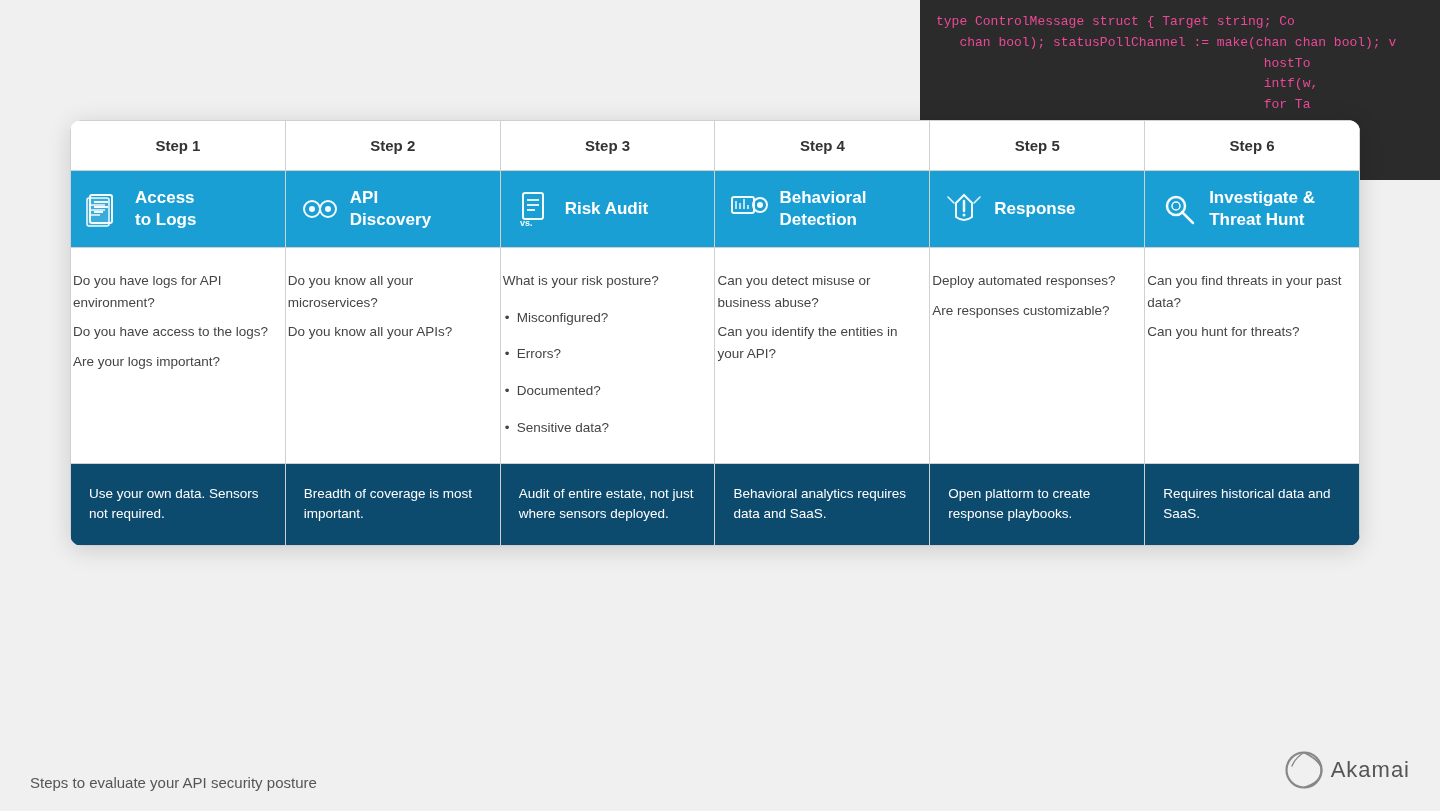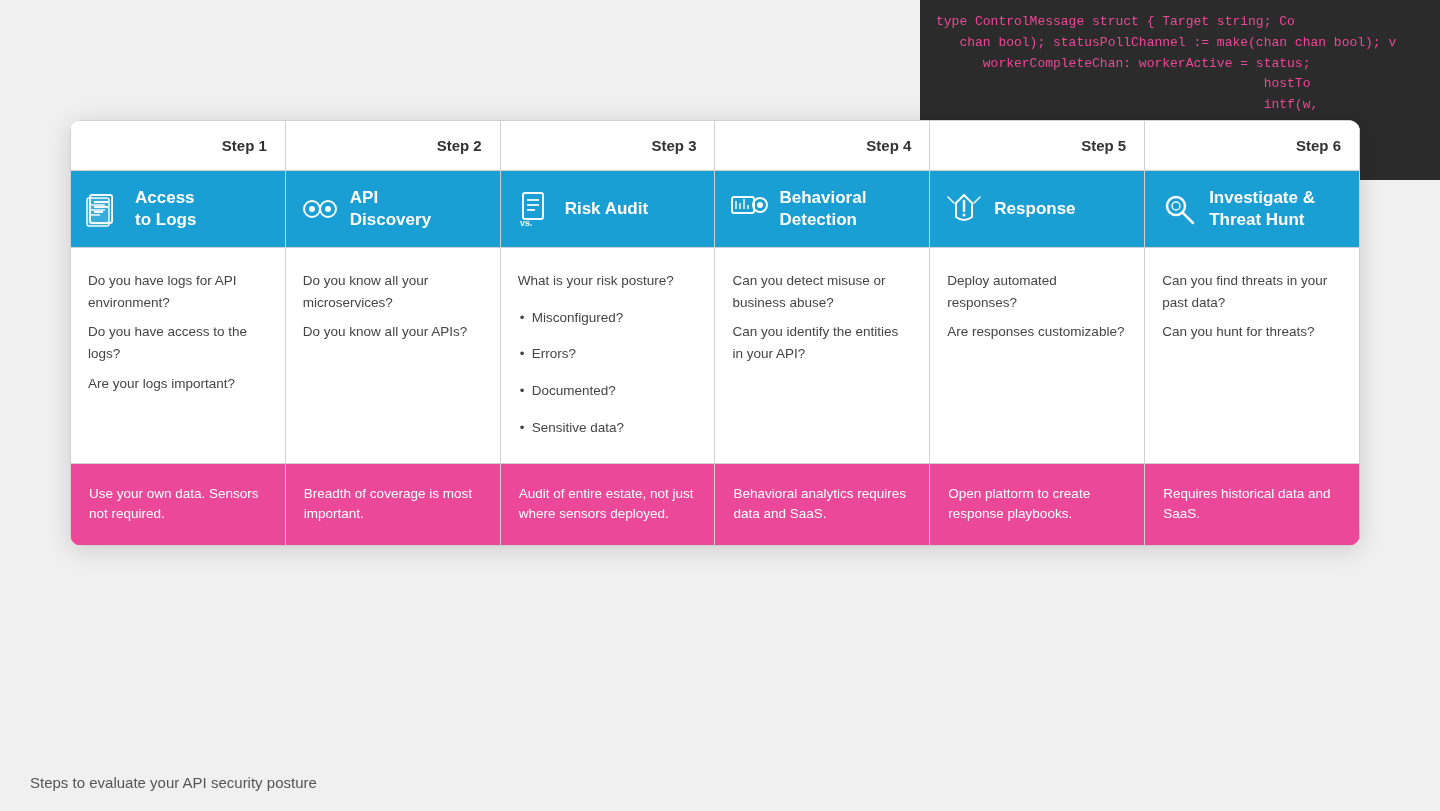--- a/index.html
+++ b/index.html
@@ -53,21 +53,21 @@
       vertical-align: top;
     }
 
     
     .header-row th {
       padding: 16px 18px;
       font-size: 15px;
       font-weight: 600;
       color: #333;
       background: #ffffff;
-      text-align: right;
+      text-align: center;
       width: calc(100% / 6);
     }
 
     
     .title-row td {
       background: #1a9fd4;
       padding: 16px 14px;
       vertical-align: middle;
     }
 
@@ -87,21 +87,21 @@
     .step-title-text {
       font-size: 17px;
       font-weight: 700;
       color: #ffffff;
       line-height: 1.3;
     }
 
     
     .questions-row td {
       background: #ffffff;
-      padding: 22px 17px;
+      padding: 22px 2px;
       font-size: 13.5px;
       color: #444;
       line-height: 1.6;
       vertical-align: top;
     }
 
     .questions-row td p {
       margin-bottom: 8px;
     }
 
@@ -123,21 +123,21 @@
     }
 
     .bullet-list li::before {
       content: '•';
       position: absolute;
       left: 2px;
     }
 
     
     .summary-row td {
-      background: #ec4899;
+      background: #0c4a6e;
       padding: 20px 18px;
       font-size: 13.5px;
       color: #ffffff;
       line-height: 1.5;
       vertical-align: top;
     }
 
     
     .bottom-bar {
       position: absolute;
@@ -172,21 +172,20 @@
       color: #555;
       letter-spacing: 1px;
     }
   </style>
 </head>
 <body>
 
 <div class="code-bg">
   <div>type ControlMessage struct { Target string; Co</div>
   <div>&nbsp;&nbsp;&nbsp;chan bool); statusPollChannel := make(chan chan bool); v</div>
-  <div>&nbsp;&nbsp;&nbsp;&nbsp;&nbsp;&nbsp;workerCompleteChan: workerActive = status;</div>
   <div>&nbsp;&nbsp;&nbsp;&nbsp;&nbsp;&nbsp;&nbsp;&nbsp;&nbsp;&nbsp;&nbsp;&nbsp;&nbsp;&nbsp;&nbsp;&nbsp;&nbsp;&nbsp;&nbsp;&nbsp;&nbsp;&nbsp;&nbsp;&nbsp;&nbsp;&nbsp;&nbsp;&nbsp;&nbsp;&nbsp;&nbsp;&nbsp;&nbsp;&nbsp;&nbsp;&nbsp;&nbsp;&nbsp;&nbsp;&nbsp;&nbsp;&nbsp;hostTo</div>
   <div>&nbsp;&nbsp;&nbsp;&nbsp;&nbsp;&nbsp;&nbsp;&nbsp;&nbsp;&nbsp;&nbsp;&nbsp;&nbsp;&nbsp;&nbsp;&nbsp;&nbsp;&nbsp;&nbsp;&nbsp;&nbsp;&nbsp;&nbsp;&nbsp;&nbsp;&nbsp;&nbsp;&nbsp;&nbsp;&nbsp;&nbsp;&nbsp;&nbsp;&nbsp;&nbsp;&nbsp;&nbsp;&nbsp;&nbsp;&nbsp;&nbsp;&nbsp;intf(w,</div>
   <div>&nbsp;&nbsp;&nbsp;&nbsp;&nbsp;&nbsp;&nbsp;&nbsp;&nbsp;&nbsp;&nbsp;&nbsp;&nbsp;&nbsp;&nbsp;&nbsp;&nbsp;&nbsp;&nbsp;&nbsp;&nbsp;&nbsp;&nbsp;&nbsp;&nbsp;&nbsp;&nbsp;&nbsp;&nbsp;&nbsp;&nbsp;&nbsp;&nbsp;&nbsp;&nbsp;&nbsp;&nbsp;&nbsp;&nbsp;&nbsp;&nbsp;&nbsp;for Ta</div>
   <div>&nbsp;&nbsp;&nbsp;&nbsp;&nbsp;&nbsp;&nbsp;&nbsp;&nbsp;&nbsp;&nbsp;&nbsp;&nbsp;&nbsp;&nbsp;&nbsp;&nbsp;&nbsp;&nbsp;&nbsp;&nbsp;&nbsp;&nbsp;&nbsp;&nbsp;&nbsp;&nbsp;&nbsp;&nbsp;&nbsp;&nbsp;&nbsp;&nbsp;&nbsp;&nbsp;&nbsp;&nbsp;&nbsp;&nbsp;&nbsp;&nbsp;&nbsp;ACTIVE"</div>
 </div>
 
 <div class="card">
   <table class="steps-table">
 
     <thead>
@@ -342,13 +341,21 @@
         <td>Behavioral analytics requires data and SaaS.</td>
         <td>Open plattorm to create response playbooks.</td>
         <td>Requires historical data and SaaS.</td>
       </tr>
     </tbody>
   </table>
 </div>
 
 <div class="bottom-bar">
   <span class="caption-text">Steps to evaluate your API security posture</span>
+  <div class="akamai-logo">
+    <svg class="logo-icon" viewBox="0 0 48 48" fill="none">
+      <circle cx="24" cy="24" r="20" stroke="#888" stroke-width="2.5" fill="none"></circle>
+      <path d="M24 4 Q44 14 44 24 Q44 38 24 44" stroke="#888" stroke-width="2" fill="none"></path>
+      <path d="M24 4 Q14 10 10 20" stroke="#888" stroke-width="1.5" fill="none"></path>
+    </svg>
+    <span class="logo-text">Akamai</span>
+  </div>
 </div>
 
 </body></html>

